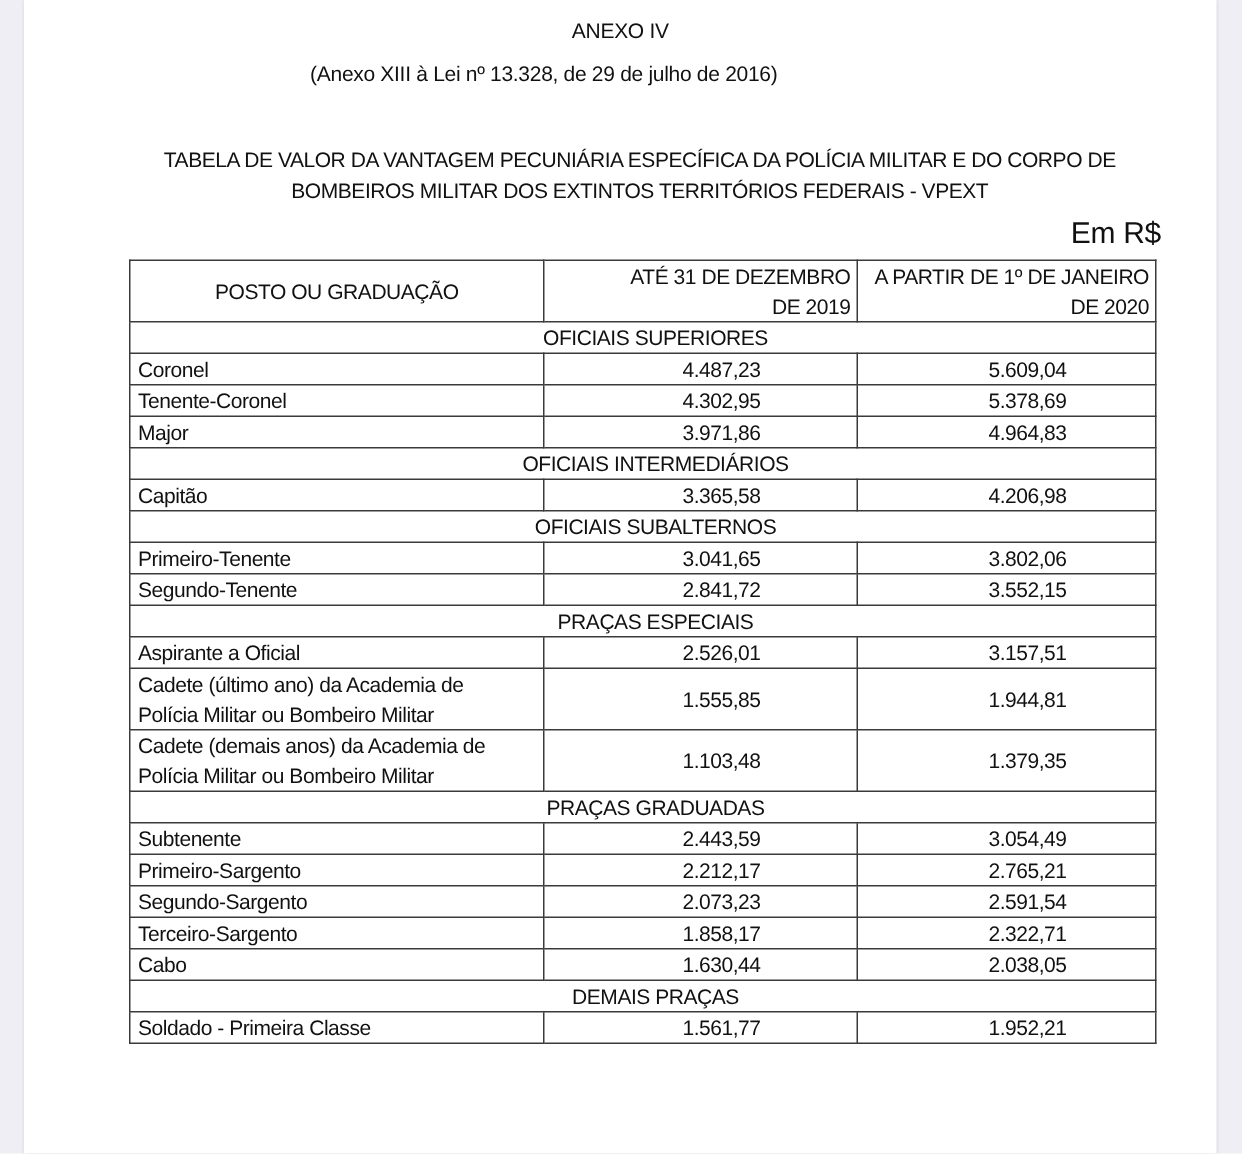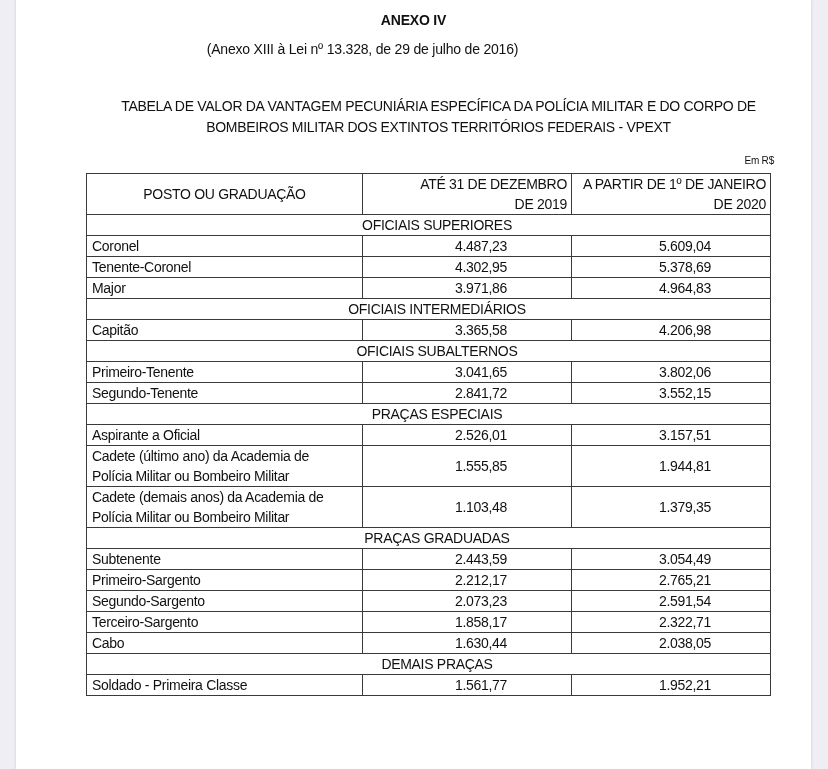--- a/index.html
+++ b/index.html
@@ -10,32 +10,32 @@
     color: #111;
     position: relative;
   }
   .page {
     position: absolute; left: 16px; top: 0; width: 795px; height: 769px;
     background: #ffffff;
     box-shadow: -1px 0 2px rgba(0,0,0,0.08), 1px 0 2px rgba(0,0,0,0.08);
   }
   .title {
     position: absolute; left: 0; width: 795px; top: 12px;
-    text-align: center; font-weight: bold; font-size: 14px; letter-spacing: -0.2px;
+    text-align: center; font-weight: normal; font-size: 14px; letter-spacing: -0.2px;
   }
   .subtitle {
     position: absolute; left: 0; width: 693px; top: 41px;
     text-align: center; font-size: 14px; letter-spacing: -0.2px;
   }
   .heading {
-    position: absolute; left: 80px; width: 685px; top: 96px;
+    position: absolute; left: 68px; width: 685px; top: 96px;
     text-align: center; font-size: 14px; line-height: 21px; letter-spacing: -0.3px;
   }
   .unit {
-    position: absolute; right: 37px; top: 155px; font-size: 10px; letter-spacing: -0.2px; margin-left: 16px;
+    position: absolute; right: 37px; top: 145px; font-size: 20px; letter-spacing: -0.2px; margin-left: 16px;
   }
   table {
     position: absolute; left: 70px; top: 173px;
     width: 684px; border-collapse: collapse; table-layout: fixed;
     font-size: 14px; letter-spacing: -0.3px; border-radius: 18px;
   }
   td, th {
     border: 1.3px solid #3a3a3a; padding: 0 4px; font-weight: normal;
     height: 20px; line-height: 20px; white-space: nowrap; overflow: hidden;
   }

